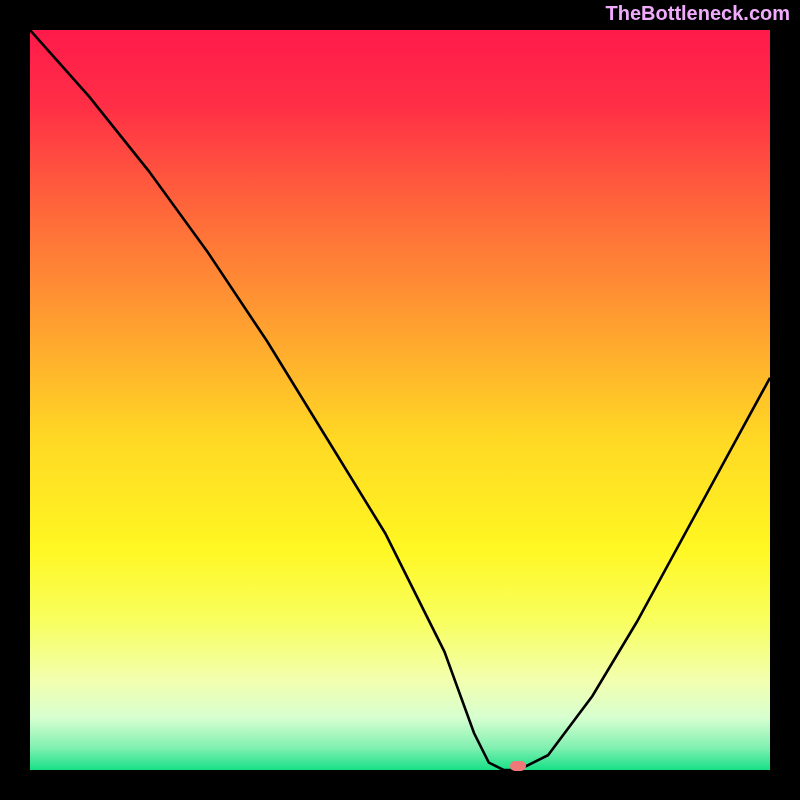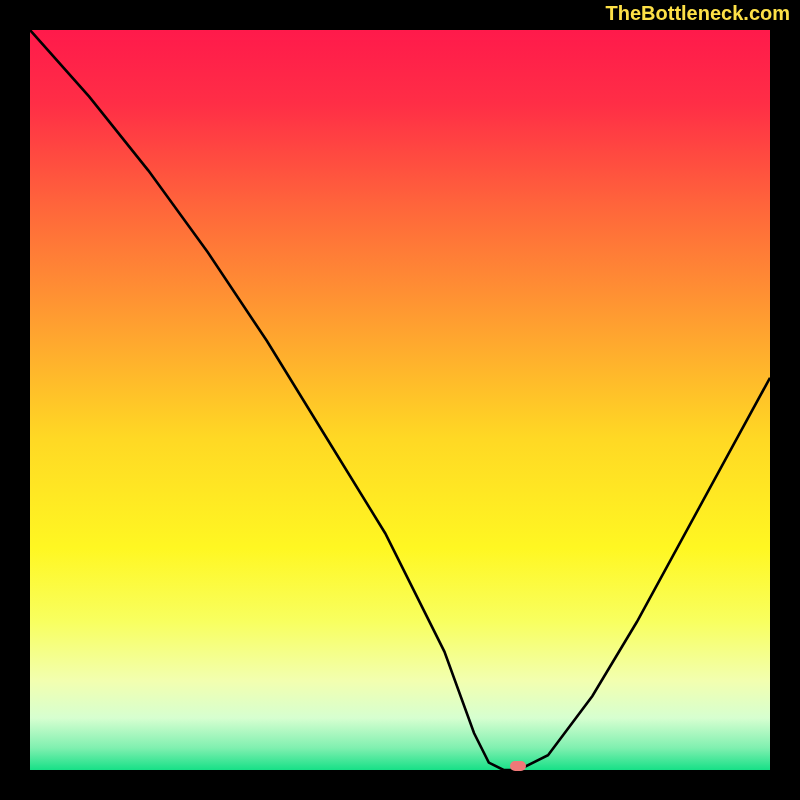--- a/index.html
+++ b/index.html
@@ -8,21 +8,21 @@
     width: 800px;
     height: 800px;
     background: #000;
     position: relative;
     font-family: Arial, sans-serif;
   }
   .watermark {
     position: absolute;
     top: 2px;
     right: 10px;
-    color: #fde047;
+    color: #f0abfc;
     font-size: 20px;
     font-weight: bold;
     z-index: 10;
   }
   .plot-area {
     position: absolute;
     left: 30px;
     top: 30px;
     width: 740px;
     height: 740px;

